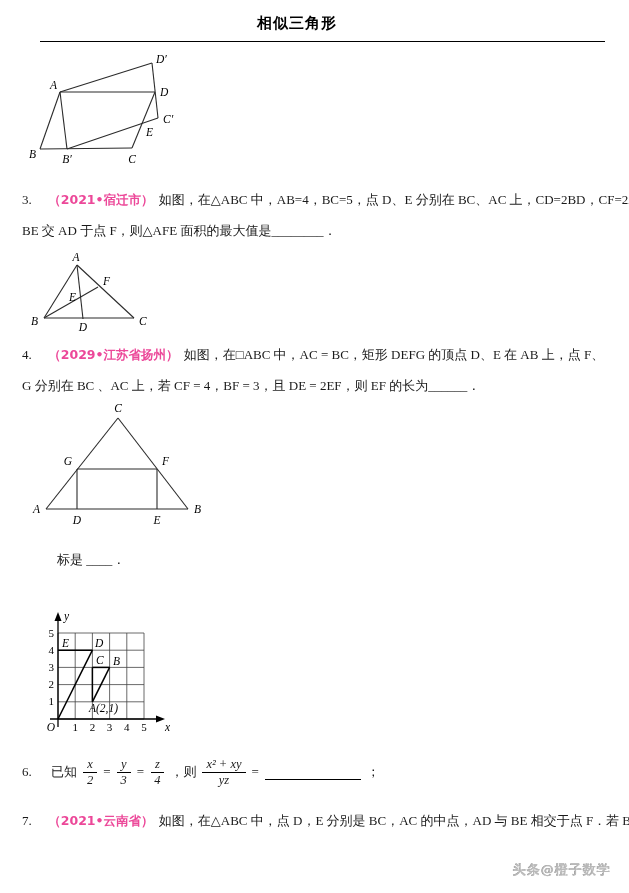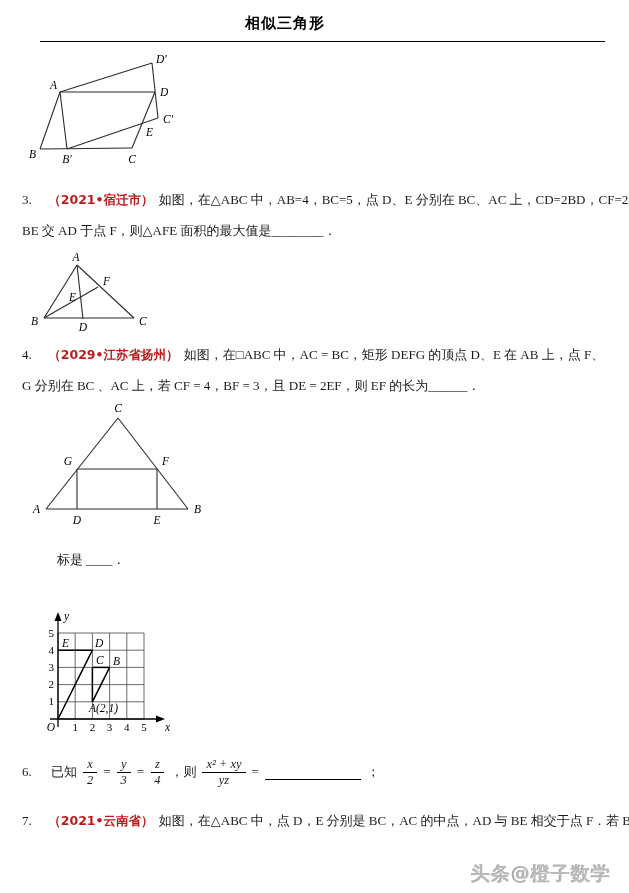--- a/index.html
+++ b/index.html
@@ -4,47 +4,48 @@
 <style>
   html,body{margin:0;padding:0;background:#fff;}
   #page{
     position:relative;width:629px;height:893px;background:#ffffff;
     font-family:"Liberation Serif","DejaVu Serif",serif;color:#1a1a1a;overflow:hidden;
   }
   .title{
     position:absolute;top:14px;left:0;width:570px;text-align:center;
     font-size:15px;font-weight:bold;letter-spacing:1px;color:#000;
     font-family:"DejaVu Sans","Liberation Sans",sans-serif;
+    padding-left:12px;
   }
   .title-rule{
     position:absolute;top:41px;left:40px;width:565px;height:0;
     border-top:1.6px solid #000;
   }
   .problem{
     position:absolute;left:22px;width:596px;font-size:13px;line-height:31px;
   }
   .pline{white-space:nowrap;}
   .pnum{display:inline-block;min-width:14px;margin-right:9px;}
-  .psrc{color:#b91c1c;font-weight:bold;margin-right:2px;font-family:"DejaVu Sans","Liberation Sans",sans-serif;font-size:12.5px;}
+  .psrc{color:#ec4899;font-weight:bold;margin-right:2px;font-family:"DejaVu Sans","Liberation Sans",sans-serif;font-size:12.5px;}
   .indent35{padding-left:35px;}
   .indent32{padding-left:32px;}
   svg{position:absolute;overflow:visible;}
   svg line, svg polyline{stroke:#2b2b2b;stroke-width:1.1;fill:none;}
   svg .grid{stroke:#444;stroke-width:0.8;}
   svg .axis{stroke:#000;stroke-width:1.3;}
   svg .tri{stroke:#000;stroke-width:1.5;}
   svg text{font-family:"Liberation Serif","DejaVu Serif",serif;font-size:11.5px;font-style:italic;fill:#000;}
   svg text.up{font-style:normal;font-size:11px;}
   .p6row{display:flex;align-items:center;gap:6px;white-space:nowrap;line-height:normal;height:44px;}
   .frac{display:inline-flex;flex-direction:column;align-items:center;font-style:italic;font-size:12.5px;line-height:1.15;}
   .frac .fn{padding:0 4px;border-bottom:1px solid #000;}
   .frac .fd{padding:0 4px;}
   .blank{display:inline-block;width:96px;height:14px;border-bottom:1px solid #000;}
   .watermark{
-    position:absolute;top:861px;right:18px;font-size:19px;font-weight:bold;
+    position:absolute;top:861px;right:18px;font-size:13px;font-weight:bold;
     color:#b9b9b9;text-shadow:1px 1px 0 #ffffff,-0.5px -0.5px 0 #8f8f8f;
     font-family:"DejaVu Sans","Liberation Sans",sans-serif;letter-spacing:1px;margin-left:28px;
   }
 </style>
 </head>
 <body>
 
 <div id="page">
 
   <div class="title">相似三角形</div>

